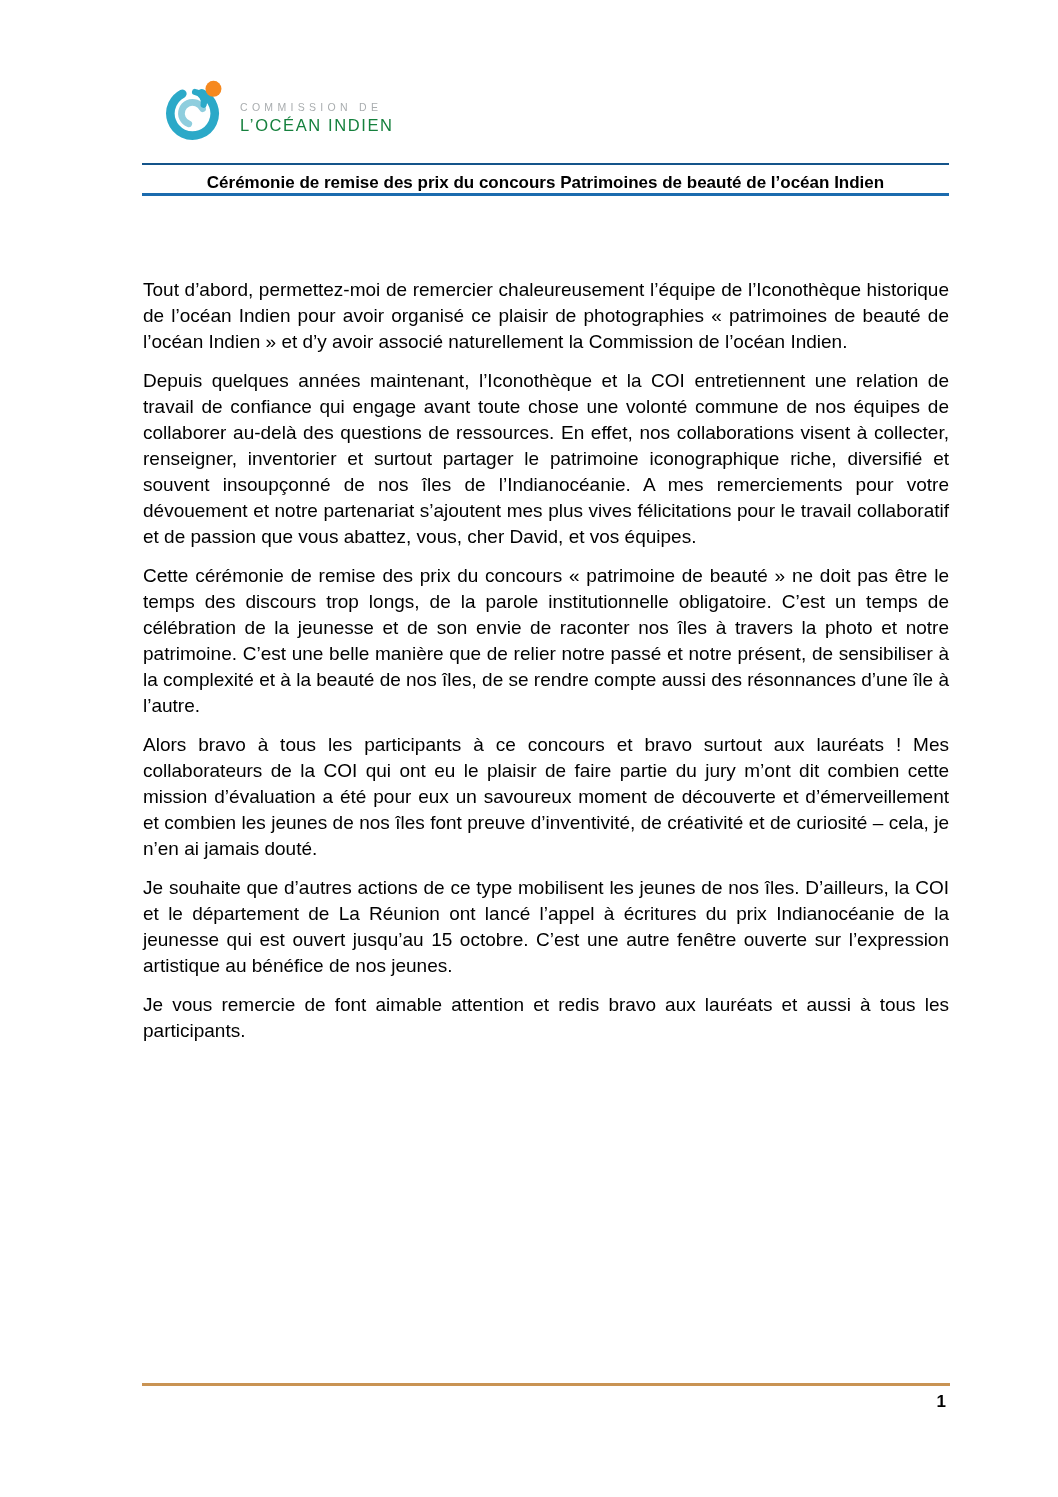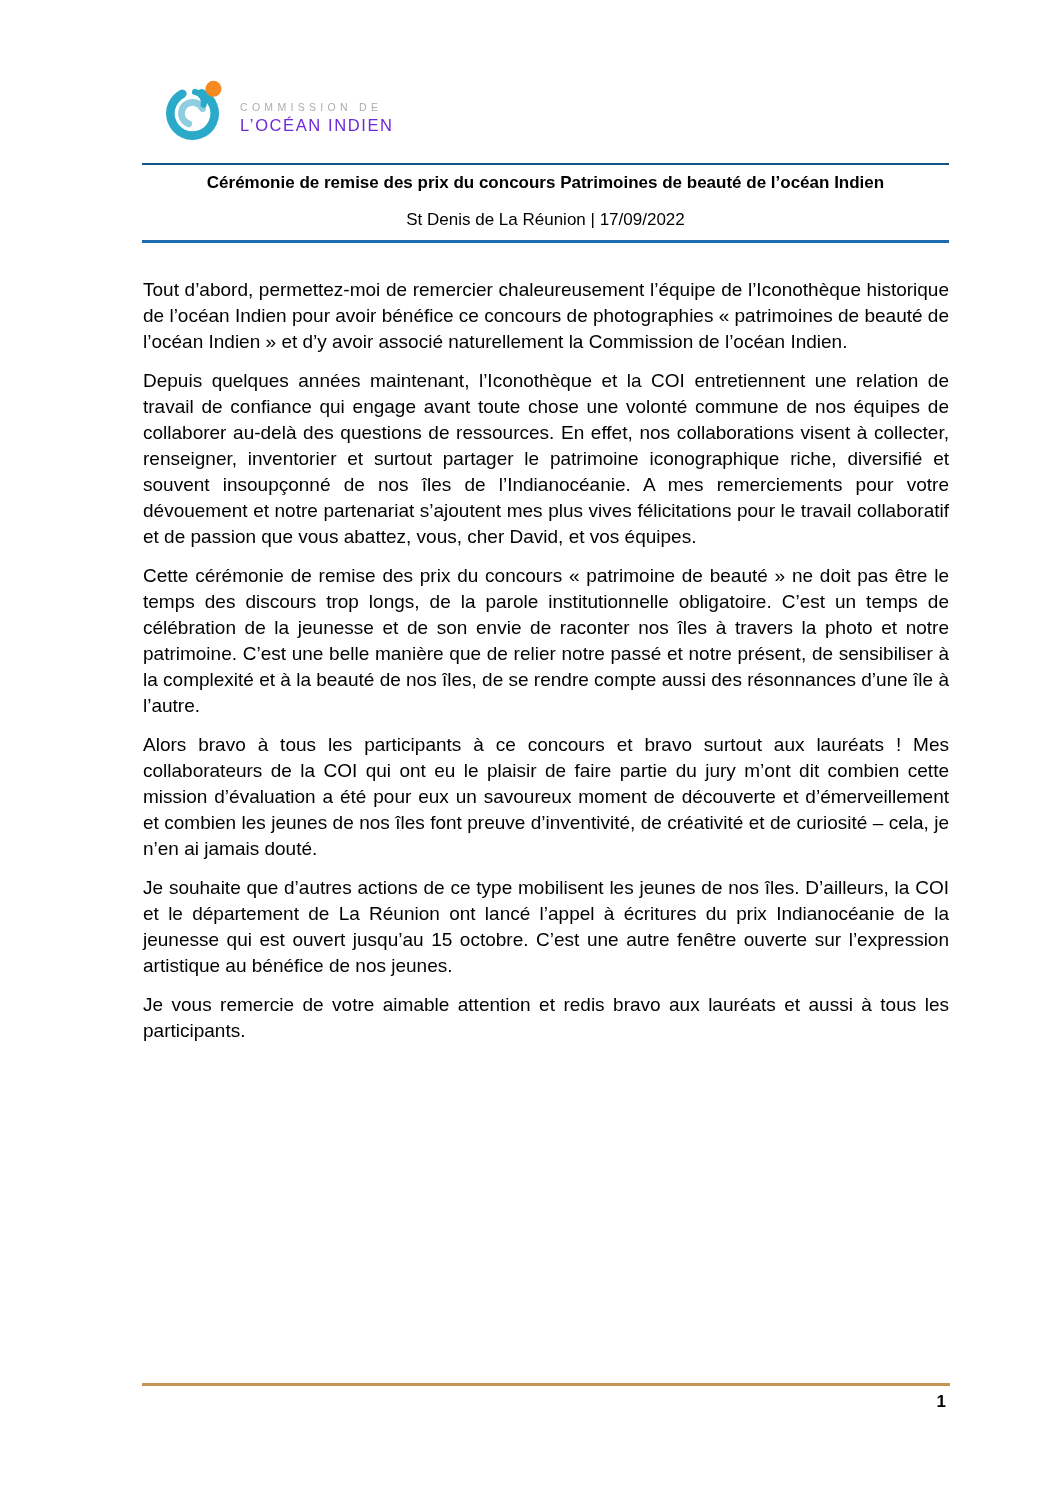--- a/index.html
+++ b/index.html
@@ -5,21 +5,21 @@
   html, body { margin:0; padding:0; background:#ffffff; }
   .page {
     position:relative; width:1058px; height:1497px; background:#ffffff;
     font-family:Liberation Sans, sans-serif; color:#000; overflow:hidden;margin-left:16px;
   }
   
   .logo-row { position:absolute; left:148px; top:79px; display:flex; align-items:center; }
   .logo-mark { width:62px; height:64px; flex:0 0 auto; }
   .logo-text { margin-left:14px; padding-top:14px; }
   .logo-line1 { font-size:10.5px; letter-spacing:4.3px; color:#a9adaf; white-space:nowrap; }
-  .logo-line2 { font-size:16.5px; letter-spacing:1.6px; color:#6d28d9; margin-top:3px; white-space:nowrap; }
+  .logo-line2 { font-size:16.5px; letter-spacing:1.6px; color:#15803d; margin-top:3px; white-space:nowrap; }
   
   .header { position:absolute; left:126px; top:163px; width:807px; text-align:center; }
   .rule-top { border-top:2.5px solid #14548a; }
   .rule-bottom { border-top:3px solid #1b6bae; }
   .doc-title { margin-top:8px; font-size:17px; font-weight:bold; }
   .doc-subtitle { margin-top:16px; font-size:17px; }
   .doc-dateline { margin-top:17px; margin-bottom:10px; font-size:17px; }
   
   .body-text {
     position:absolute; left:127px; top:277px; width:806px;
@@ -51,39 +51,38 @@
     </div>
     <div class="logo-text">
       <div class="logo-line1">COMMISSION DE</div>
       <div class="logo-line2">L’OCÉAN INDIEN</div>
     </div>
   </div>
 
   <div class="header">
     <div class="rule-top"></div>
     <div class="doc-title">Cérémonie de remise des prix du concours Patrimoines de beauté de l’océan Indien</div>
-    <div class="doc-dateline">St Denis de La Réunion | 17/09/2022</div>
     <div class="rule-bottom"></div>
   </div>
 
   <div class="body-text">
 
 
-      <p>Tout d’abord, permettez-moi de remercier chaleureusement l’équipe de l’Iconothèque historique de l’océan Indien pour avoir bénéfice ce concours de photographies « patrimoines de beauté de l’océan Indien » et d’y avoir associé naturellement la Commission de l’océan Indien.</p>
+      <p>Tout d’abord, permettez-moi de remercier chaleureusement l’équipe de l’Iconothèque historique de l’océan Indien pour avoir organisé ce plaisir de photographies « patrimoines de beauté de l’océan Indien » et d’y avoir associé naturellement la Commission de l’océan Indien.</p>
 
       <p>Depuis quelques années maintenant, l’Iconothèque et la COI entretiennent une relation de travail de confiance qui engage avant toute chose une volonté commune de nos équipes de collaborer au-delà des questions de ressources. En effet, nos collaborations visent à collecter, renseigner, inventorier et surtout partager le patrimoine iconographique riche, diversifié et souvent insoupçonné de nos îles de l’Indianocéanie. A mes remerciements pour votre dévouement et notre partenariat s’ajoutent mes plus vives félicitations pour le travail collaboratif et de passion que vous abattez, vous, cher David, et vos équipes.</p>
 
       <p>Cette cérémonie de remise des prix du concours « patrimoine de beauté » ne doit pas être le temps des discours trop longs, de la parole institutionnelle obligatoire. C’est un temps de célébration de la jeunesse et de son envie de raconter nos îles à travers la photo et notre patrimoine. C’est une belle manière que de relier notre passé et notre présent, de sensibiliser à la complexité et à la beauté de nos îles, de se rendre compte aussi des résonnances d’une île à l’autre.</p>
 
       <p>Alors bravo à tous les participants à ce concours et bravo surtout aux lauréats ! Mes collaborateurs de la COI qui ont eu le plaisir de faire partie du jury m’ont dit combien cette mission d’évaluation a été pour eux un savoureux moment de découverte et d’émerveillement et combien les jeunes de nos îles font preuve d’inventivité, de créativité et de curiosité – cela, je n’en ai jamais douté.</p>
 
 
       <p>Je souhaite que d’autres actions de ce type mobilisent les jeunes de nos îles. D’ailleurs, la COI et le département de La Réunion ont lancé l’appel à écritures du prix Indianocéanie de la jeunesse qui est ouvert jusqu’au 15 octobre. C’est une autre fenêtre ouverte sur l’expression artistique au bénéfice de nos jeunes.</p>
 
-      <p>Je vous remercie de votre aimable attention et redis bravo aux lauréats et aussi à tous les participants.</p>
+      <p>Je vous remercie de font aimable attention et redis bravo aux lauréats et aussi à tous les participants.</p>
     </div>
 
   <div class="footer">
     <div class="footer-rule"></div>
     <div class="page-num">1</div>
   </div>
 
 </div>
 
 </body></html>

